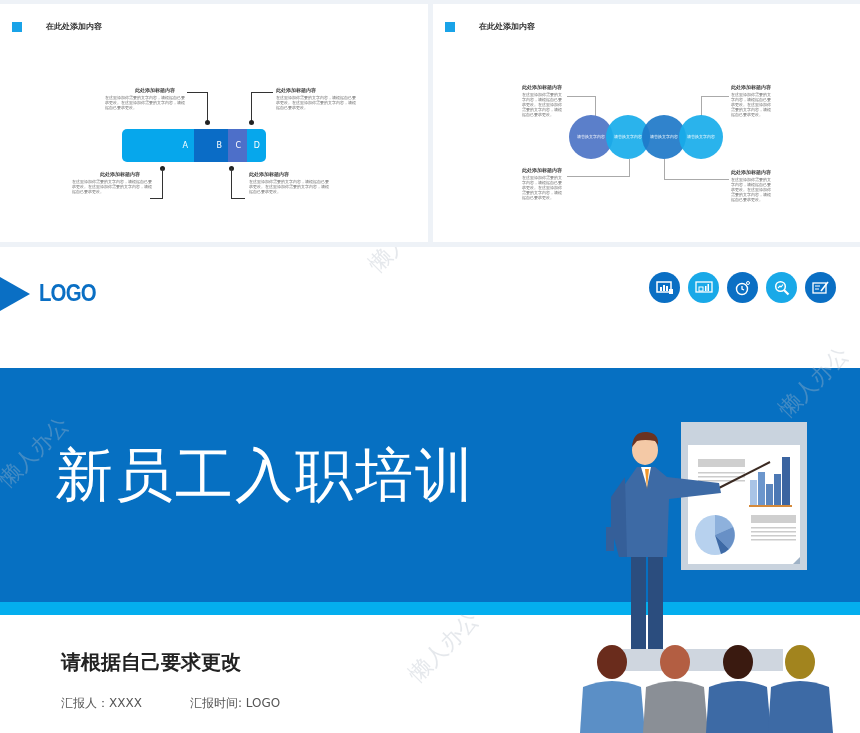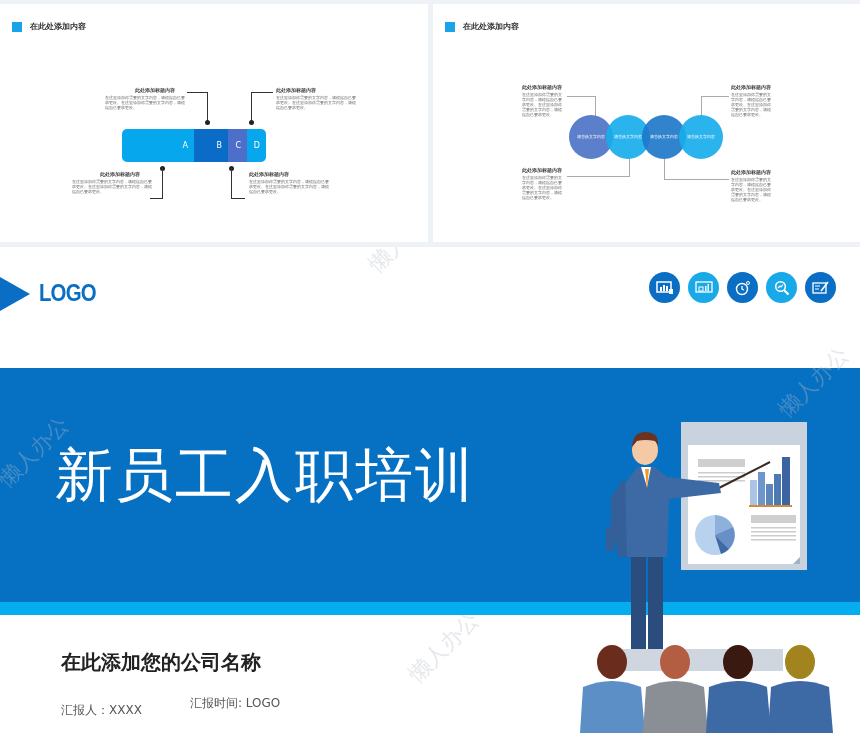--- a/index.html
+++ b/index.html
@@ -1,20 +1,20 @@
 <!DOCTYPE html>
 <html><head>
 <meta charset="utf-8">
 <style>
   * { margin: 0; padding: 0; box-sizing: border-box; }
   html, body { width: 860px; height: 733px; overflow: hidden; background: #eef2f7; font-family: "DejaVu Sans", "Liberation Sans", sans-serif; }
   .thumb { position: absolute; background: #fff; top: 4px; height: 238px; }
   .thumb.left { left: 0; width: 428px; }
   .thumb.right { left: 433px; width: 427px; }
-  .thumb-head { position: absolute; top: 17px; left: 12px; display: flex; align-items: center; gap: 8px; }
+  .thumb-head { position: absolute; top: 17px; left: 12px; display: flex; align-items: center; gap: 24px; }
   .thumb-square { width: 10px; height: 10px; background: #19a3e8; }
   .thumb-title { font-size: 8px; color: #333; font-weight: bold; }
   .tiny-title { position: absolute; font-size: 5px; font-weight: bold; color: #444; white-space: nowrap; }
   .tiny-body { position: absolute; font-size: 4px; color: #666; line-height: 5px; }
   .line { position: absolute; background: #333; }
   .dot { position: absolute; width: 5px; height: 5px; border-radius: 50%; background: #222; }
   .bar-wrap { position: absolute; left: 122px; top: 125px; width: 144px; height: 33px; border-radius: 5px; overflow: hidden; display: flex; }
   .seg { height: 100%; display: flex; align-items: center; justify-content: flex-end; color: #fff; font-size: 8px; padding-right: 6px; }
   .circle { position: absolute; width: 44px; height: 44px; border-radius: 50%; display: flex; align-items: center; justify-content: center; text-align: center; color: #fff; font-size: 4px; line-height: 6px; }
   .thin-line { position: absolute; background: #aaa; }
@@ -149,22 +149,22 @@
           <line x1="9" y1="11" x2="16" y2="2" stroke="#fff" stroke-width="1.6"></line>
         </svg>
     </div>
   </div>
 
   <div class="band"></div>
   <div class="band-light"></div>
 
   <div class="main-title">新员工入职培训</div>
 
-  <div class="company">在此添加您的公司名称</div>
-  <div class="meta" style="left:61px;margin-top:7px;">汇报人：XXXX</div>
+  <div class="company">请根据自己要求更改</div>
+  <div class="meta" style="left:61px;">汇报人：XXXX</div>
   <div class="meta" style="left:190px;">汇报时间: LOGO</div>
 
   <svg style="position:absolute;left:575px;top:170px;" width="285" height="316" viewBox="0 0 285 316">
 
     <rect x="106" y="5" width="126" height="148" fill="#c9d3de"></rect>
     <rect x="113" y="28" width="112" height="119" fill="#fff"></rect>
     <rect x="123" y="42" width="47" height="8" fill="#cfcfcf"></rect>
     <rect x="123" y="55" width="47" height="1.5" fill="#ccc"></rect>
     <rect x="123" y="59" width="47" height="1.5" fill="#ccc"></rect>
     <rect x="123" y="63" width="47" height="1.5" fill="#ccc"></rect>

